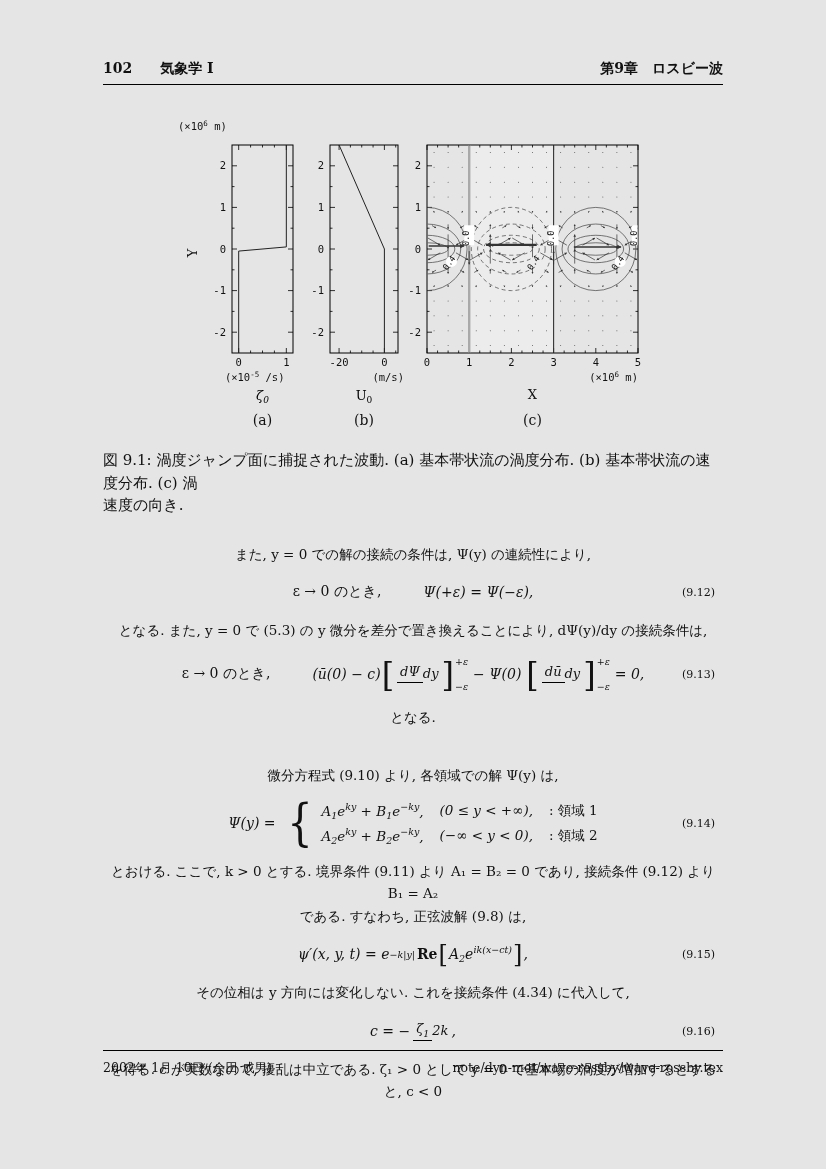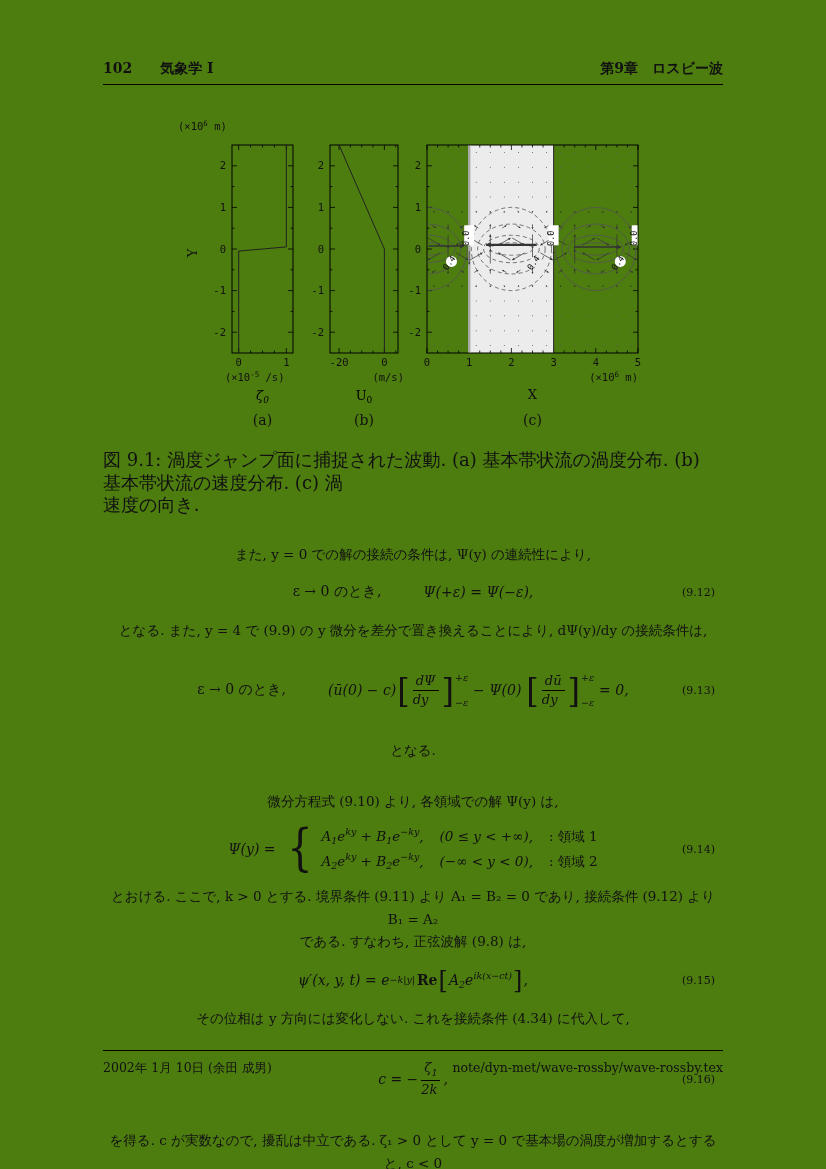--- a/index.html
+++ b/index.html
@@ -1,37 +1,37 @@
 <!DOCTYPE html>
 <html><head>
 <meta charset="utf-8">
 <style>
   html,body{margin:0;padding:0;background:#fff;}
-  .page{position:relative;width:826px;height:1169px;background:#4d7c0f;overflow:hidden;
+  .page{position:relative;width:826px;height:1169px;background:#e5e5e5;overflow:hidden;
         font-family:"DejaVu Serif","Liberation Serif",serif;color:#111;}
   .content{position:absolute;left:103px;top:60px;width:620px;}
   .hdr{display:flex;align-items:baseline;border-bottom:1.8px solid #000;padding-bottom:6px;
        font-size:14px;font-weight:bold;}
   .hdr .pn{margin-right:28px;}
   .hdr .sp{flex:1;}
   .figwrap{margin-top:28px;height:332px;}
-  .cap{font-size:18px;line-height:22.5px;margin-top:4px;}
+  .cap{font-size:15px;line-height:22.5px;margin-top:4px;}
   .para{font-size:13.5px;line-height:22.5px;text-align:center;}
-  .pgap{margin-top:28px;}
+  .pgap{margin-top:36px;}
   .pgap2{margin-top:26px;}
   .eqrow{position:relative;display:flex;justify-content:center;align-items:center;
          font-size:14px;margin:14px 0;min-height:26px;}
   .eqnum{position:absolute;right:8px;top:50%;transform:translateY(-50%);font-size:11px;font-style:normal;}
   .m{font-style:italic;font-family:"DejaVu Serif","Liberation Serif",serif;}
   .mr{font-style:normal;}
   .cond{margin-right:42px;}
   sub{font-size:9.5px;}
   sup{font-size:9.5px;}
-  .frac{display:inline-flex;flex-direction:column;vertical-align:middle;
-        margin:17px 3px;font-size:13px;line-height:1.25;}
+  .frac{display:inline-flex;flex-direction:row;align-items:center;vertical-align:middle;
+        margin:0 3px;font-size:13px;line-height:1.25;}
   .frac .fn{border-bottom:1px solid #000;padding:0 3px 1px;}
   .frac .fd{padding-top:1px;}
   .brk{display:inline-flex;align-items:center;margin:0 1px;}
   .brk .b{font-size:32px;line-height:1;font-weight:400;transform:scaleY(1.05);font-style:normal;}
   .lims{display:inline-flex;flex-direction:column;justify-content:space-between;height:36px;
         font-size:9.5px;margin-left:1px;font-style:italic;}
   .cases{display:inline-flex;align-items:center;}
   .brace{font-size:50px;line-height:0.85;font-weight:100;margin:0 6px 0 8px;transform:scaleX(0.8);font-style:normal;}
   .cgrid{display:grid;grid-template-columns:auto auto auto;column-gap:16px;row-gap:5px;
          align-items:baseline;text-align:left;font-size:13.5px;}
@@ -577,21 +577,21 @@
     </div>
 
     <div class="para pgap2">また, y = 0 での解の接続の条件は, Ψ(y) の連続性により,</div>
 
     <div class="eqrow">
       <span class="mr cond">ε → 0 のとき,</span>
       <span class="m">Ψ(+ε) = Ψ(−ε),</span>
       <span class="eqnum">(9.12)</span>
     </div>
 
-    <div class="para">となる. また, y = 4 で (9.9) の y 微分を差分で置き換えることにより, dΨ(y)/dy の接続条件は,</div>
+    <div class="para">となる. また, y = 0 で (5.3) の y 微分を差分で置き換えることにより, dΨ(y)/dy の接続条件は,</div>
 
     <div class="eqrow">
       <span class="mr cond">ε → 0 のとき,</span>
       <span class="m">(ū(0) − c)</span>
       <span class="brk">
         <span class="b">[</span>
         <span class="frac m">
           <span class="fn">dΨ</span>
           <span class="fd">dy</span>
         </span>

